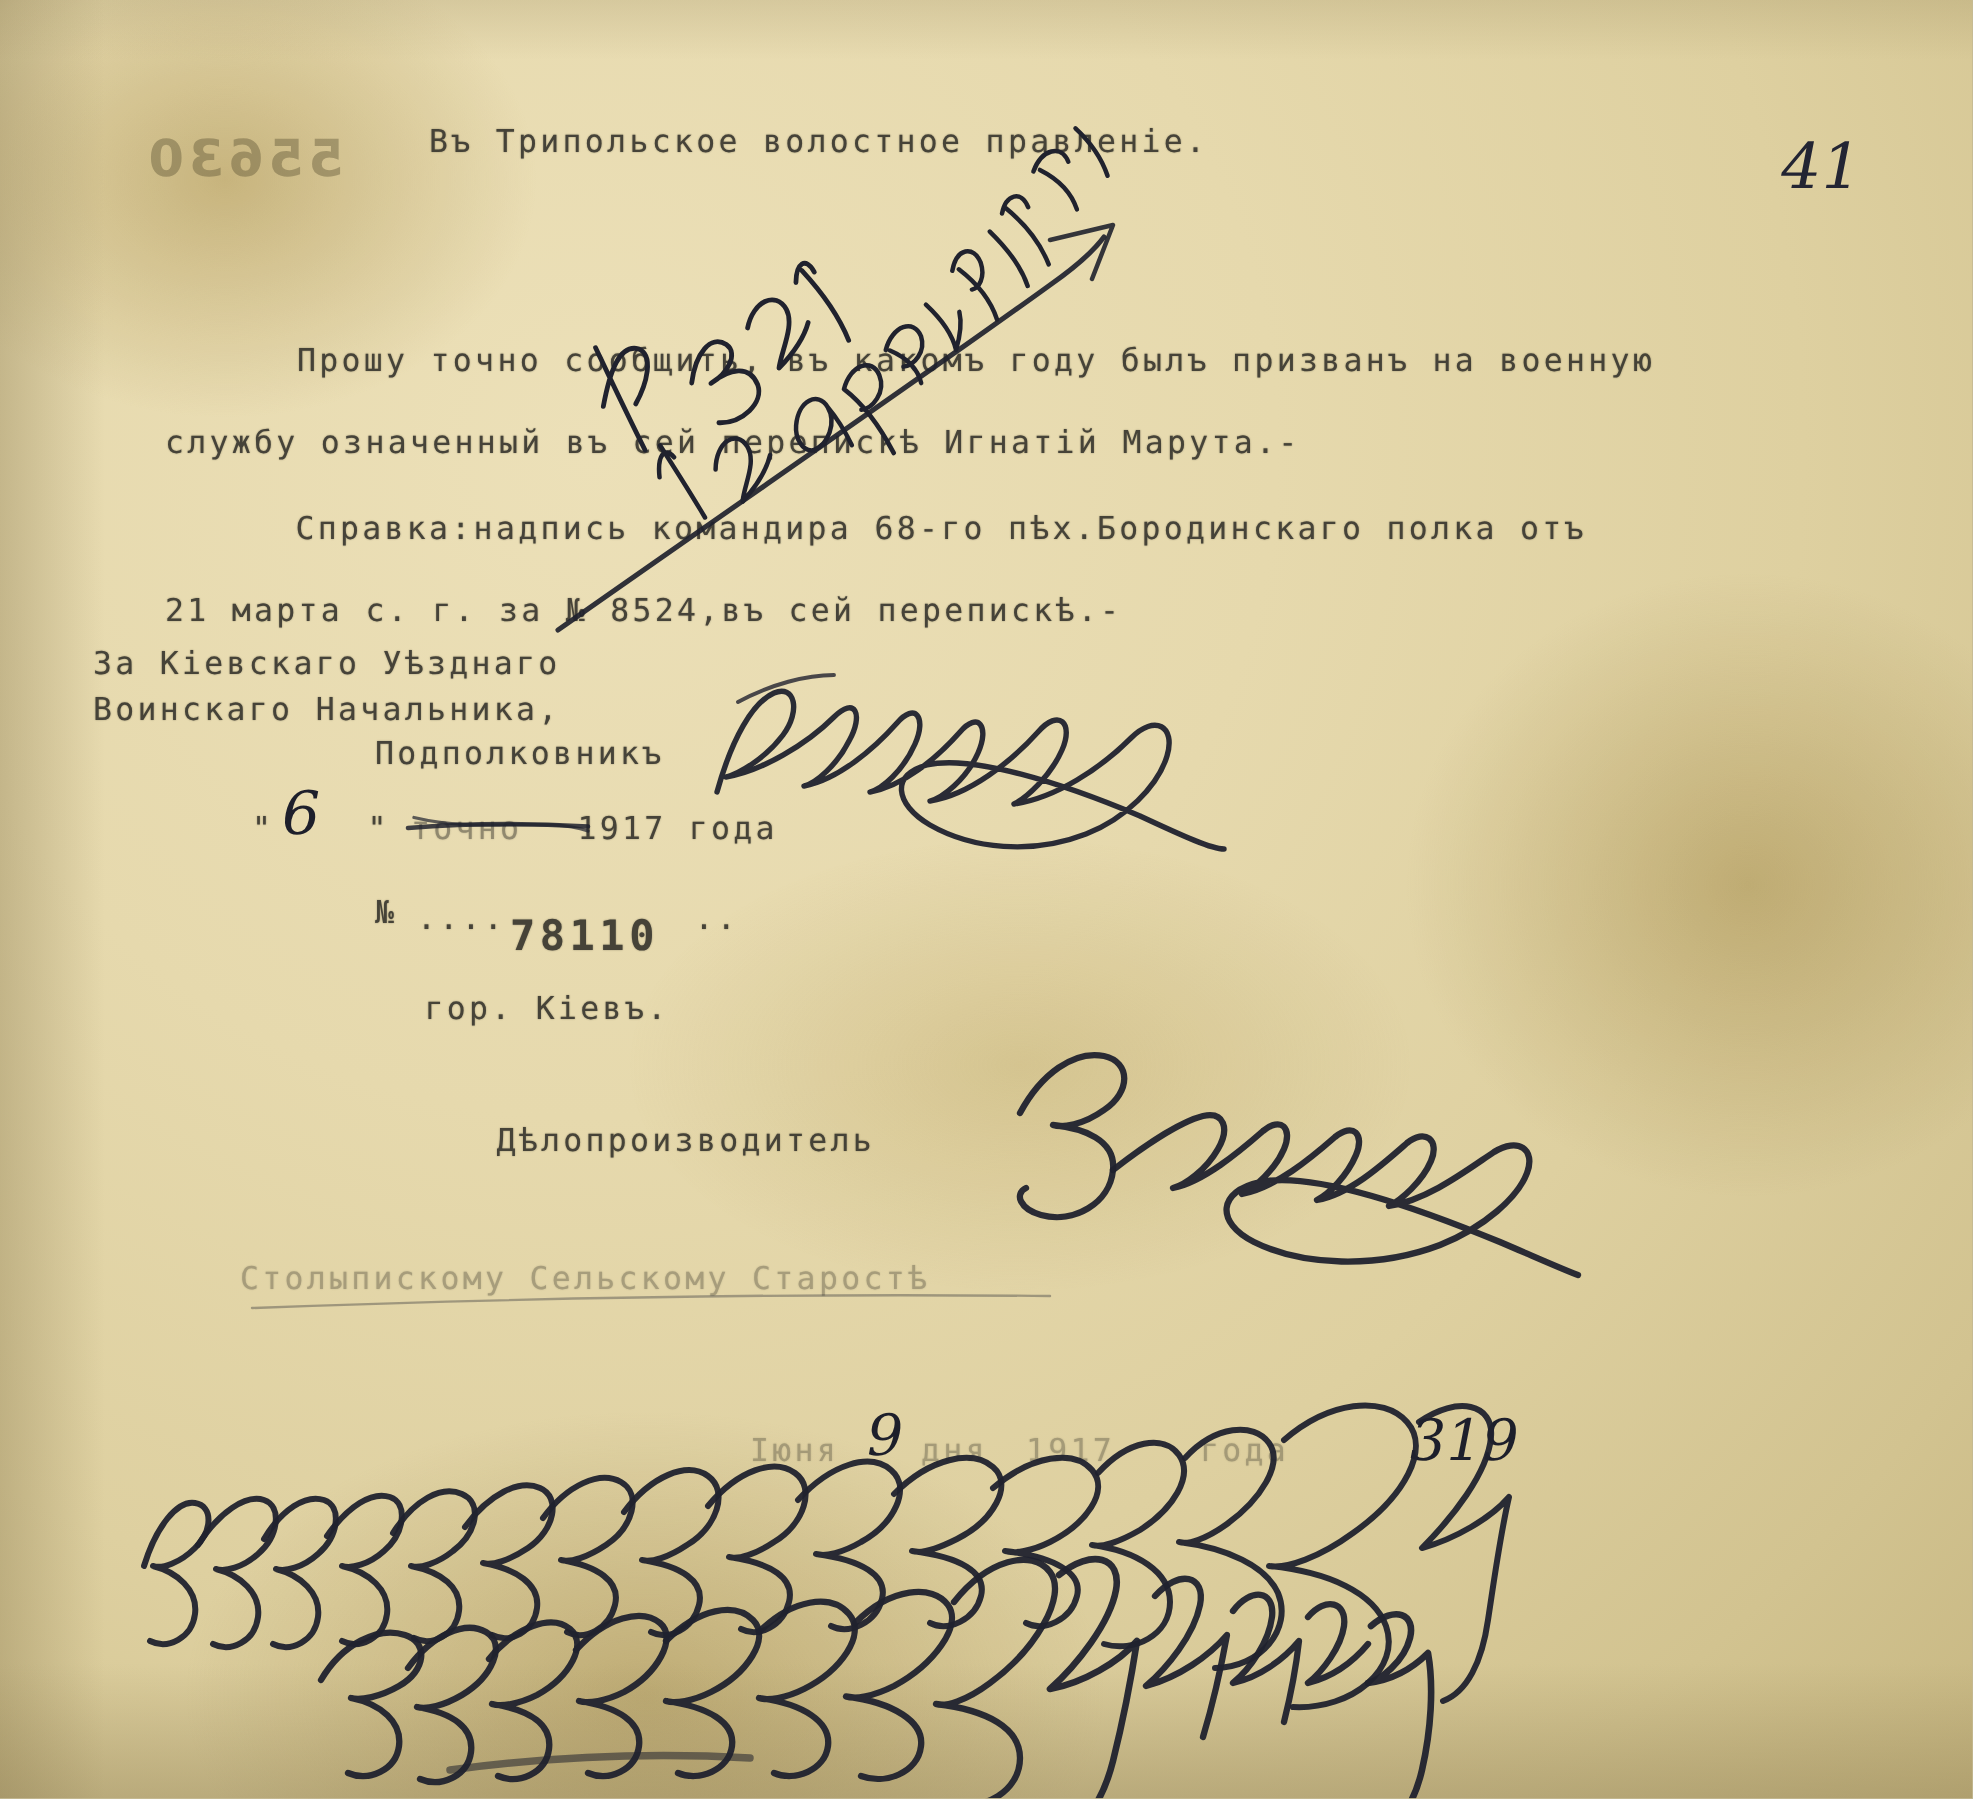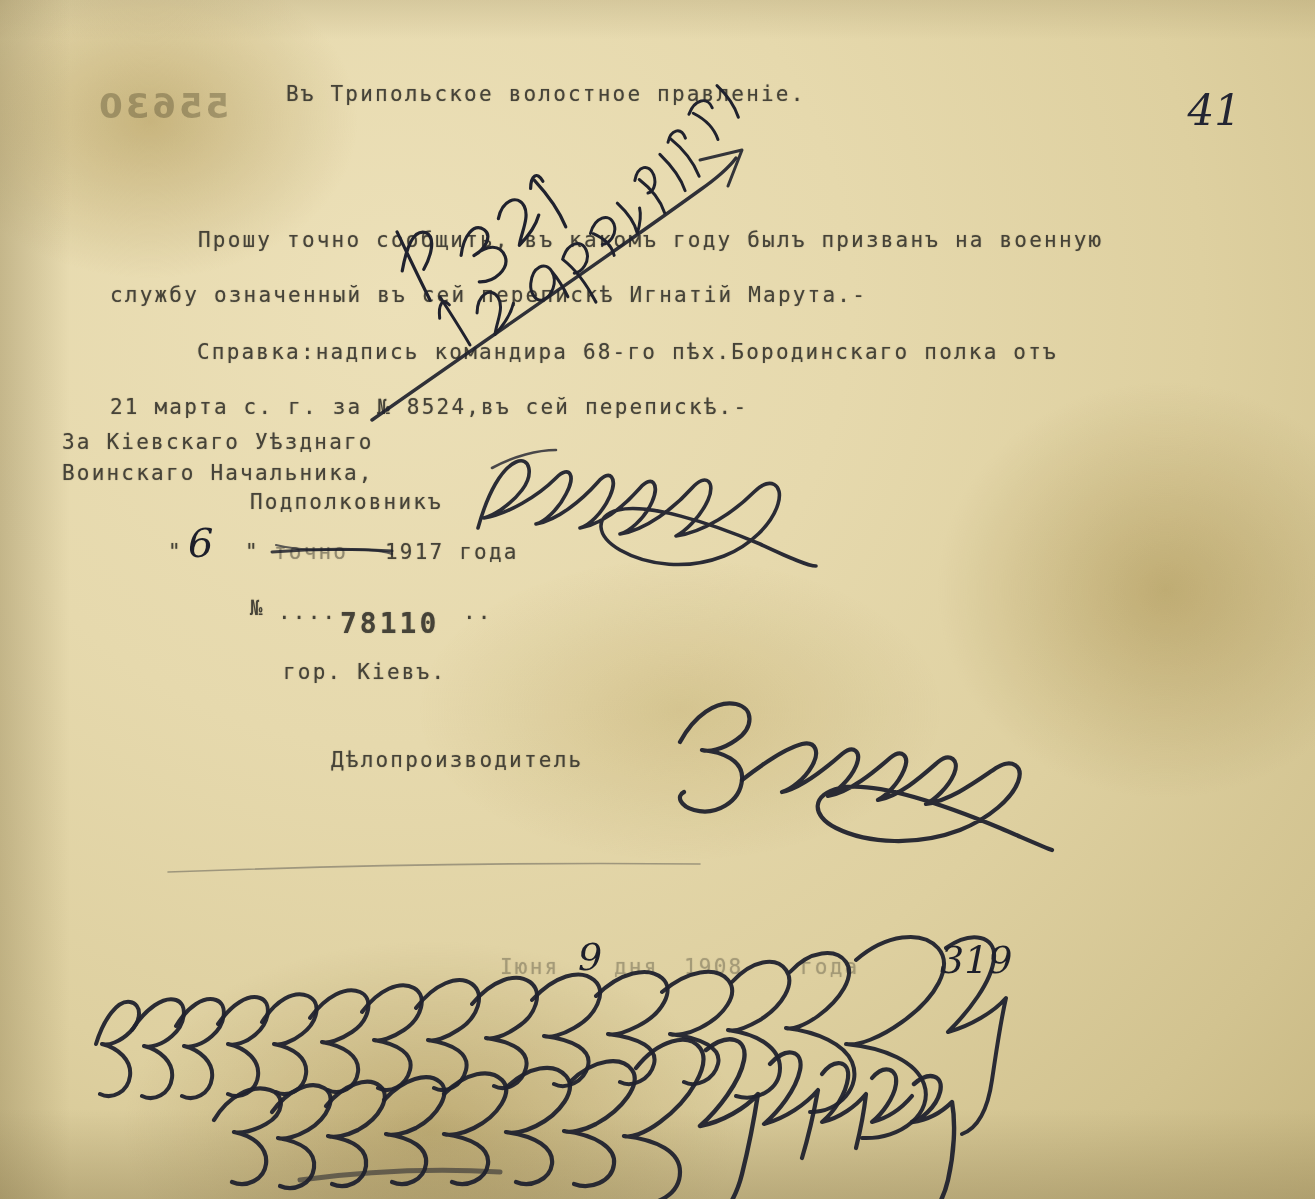--- a/index.html
+++ b/index.html
@@ -132,25 +132,26 @@
 
   <div class="tw" style="left:250px; top:596px;">№</div>
   <div class="tw dots" style="left:278px; top:600px;">....</div>
   <div class="tw" style="left:340px; top:590px; font-size:28px; letter-spacing:3px; font-weight:bold;margin-top:17px;">78110</div>
   <div class="tw dots" style="left:463px; top:600px;">..</div>
 
   <div class="tw" style="left:283px; top:660px;">гор. Кіевъ.</div>
 
   <div class="tw" style="left:331px; top:748px;">Дѣлопроизводитель</div>
 
+  <div class="tw fainter" style="left:160px; top:840px;">Столыпискому Сельскому Старостѣ</div>
 
   <div class="tw fainter" style="left:500px; top:955px;">Іюня</div>
   <div class="hw" style="left:578px; top:935px; font-size:38px;">9</div>
   <div class="tw fainter" style="left:614px; top:955px;">дня</div>
-  <div class="tw fainter" style="left:684px; top:955px;">1908</div>
+  <div class="tw fainter" style="left:684px; top:955px;">1917</div>
   <div class="tw fainter" style="left:800px; top:955px;">года</div>
   <div class="hw" style="left:940px; top:938px; font-size:38px;">319</div>
 
   <svg class="ink" viewBox="0 0 1315 1199">
 
     <path d="M372,420 C500,330 620,248 700,190 C720,176 730,166 736,158" stroke-width="3.4" opacity="0.92"></path>
     <path d="M700,160 L742,150 L728,186" stroke-width="3" opacity="0.9"></path>
 
     <g transform="translate(430,300) rotate(-38)">
       <path d="M0,0 C6,-30 12,-56 16,-74 M-4,-40 C14,-56 30,-66 38,-56 C44,-46 28,-34 14,-28" stroke-width="3.2"></path>

